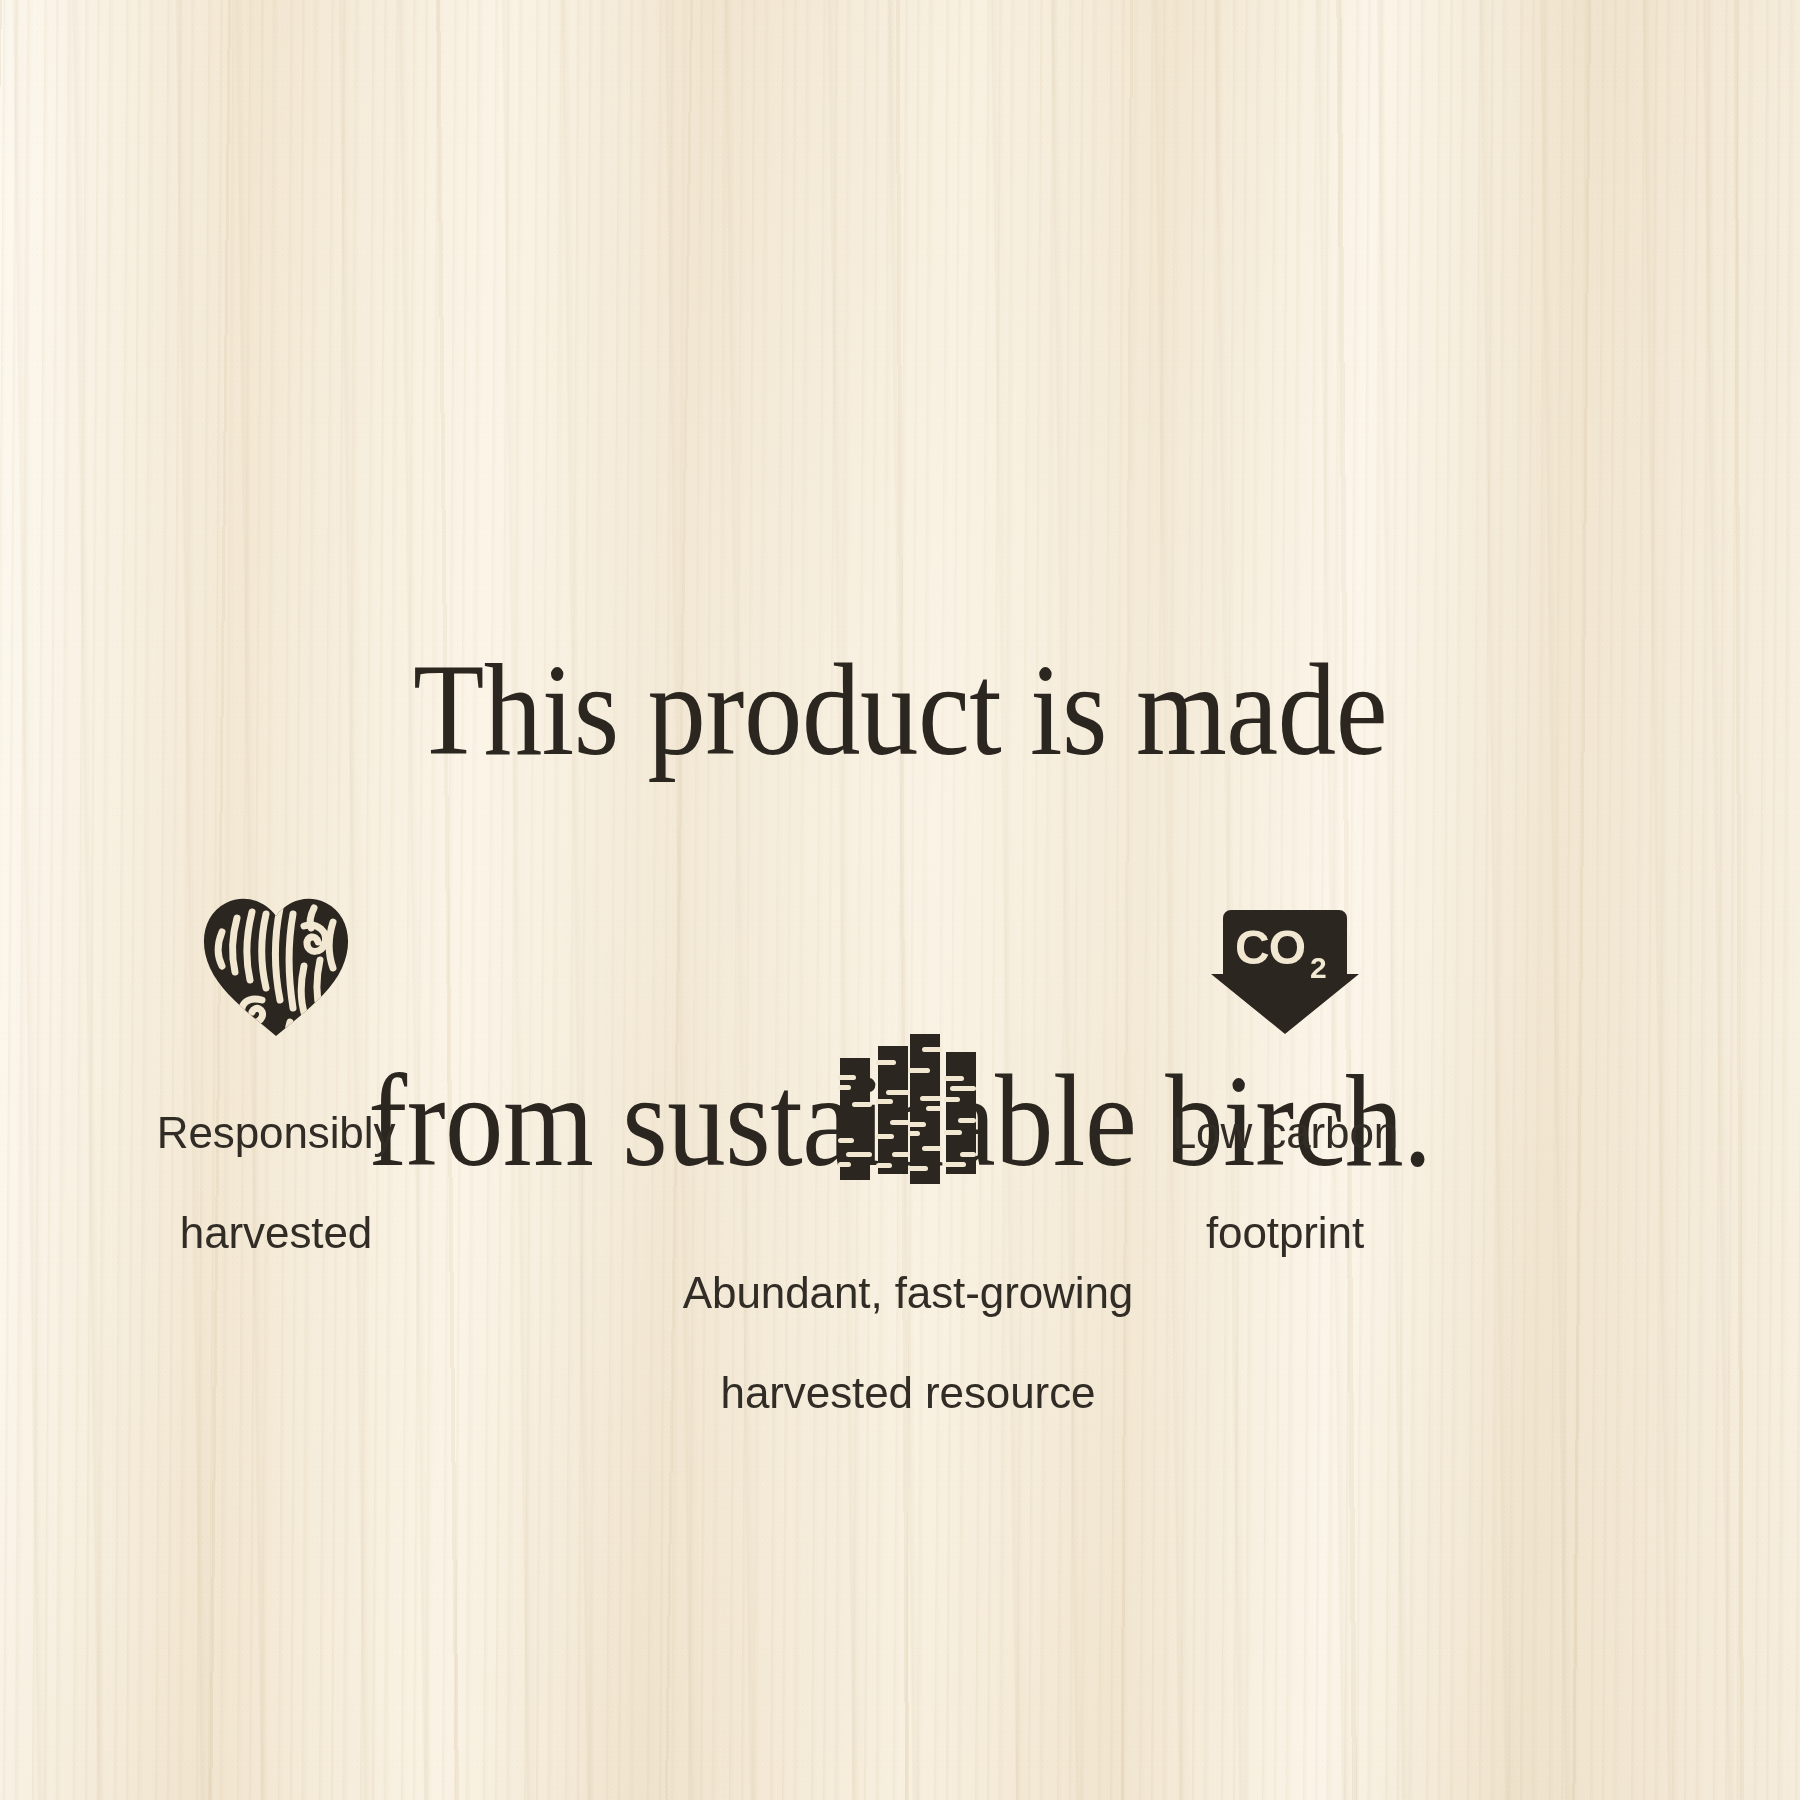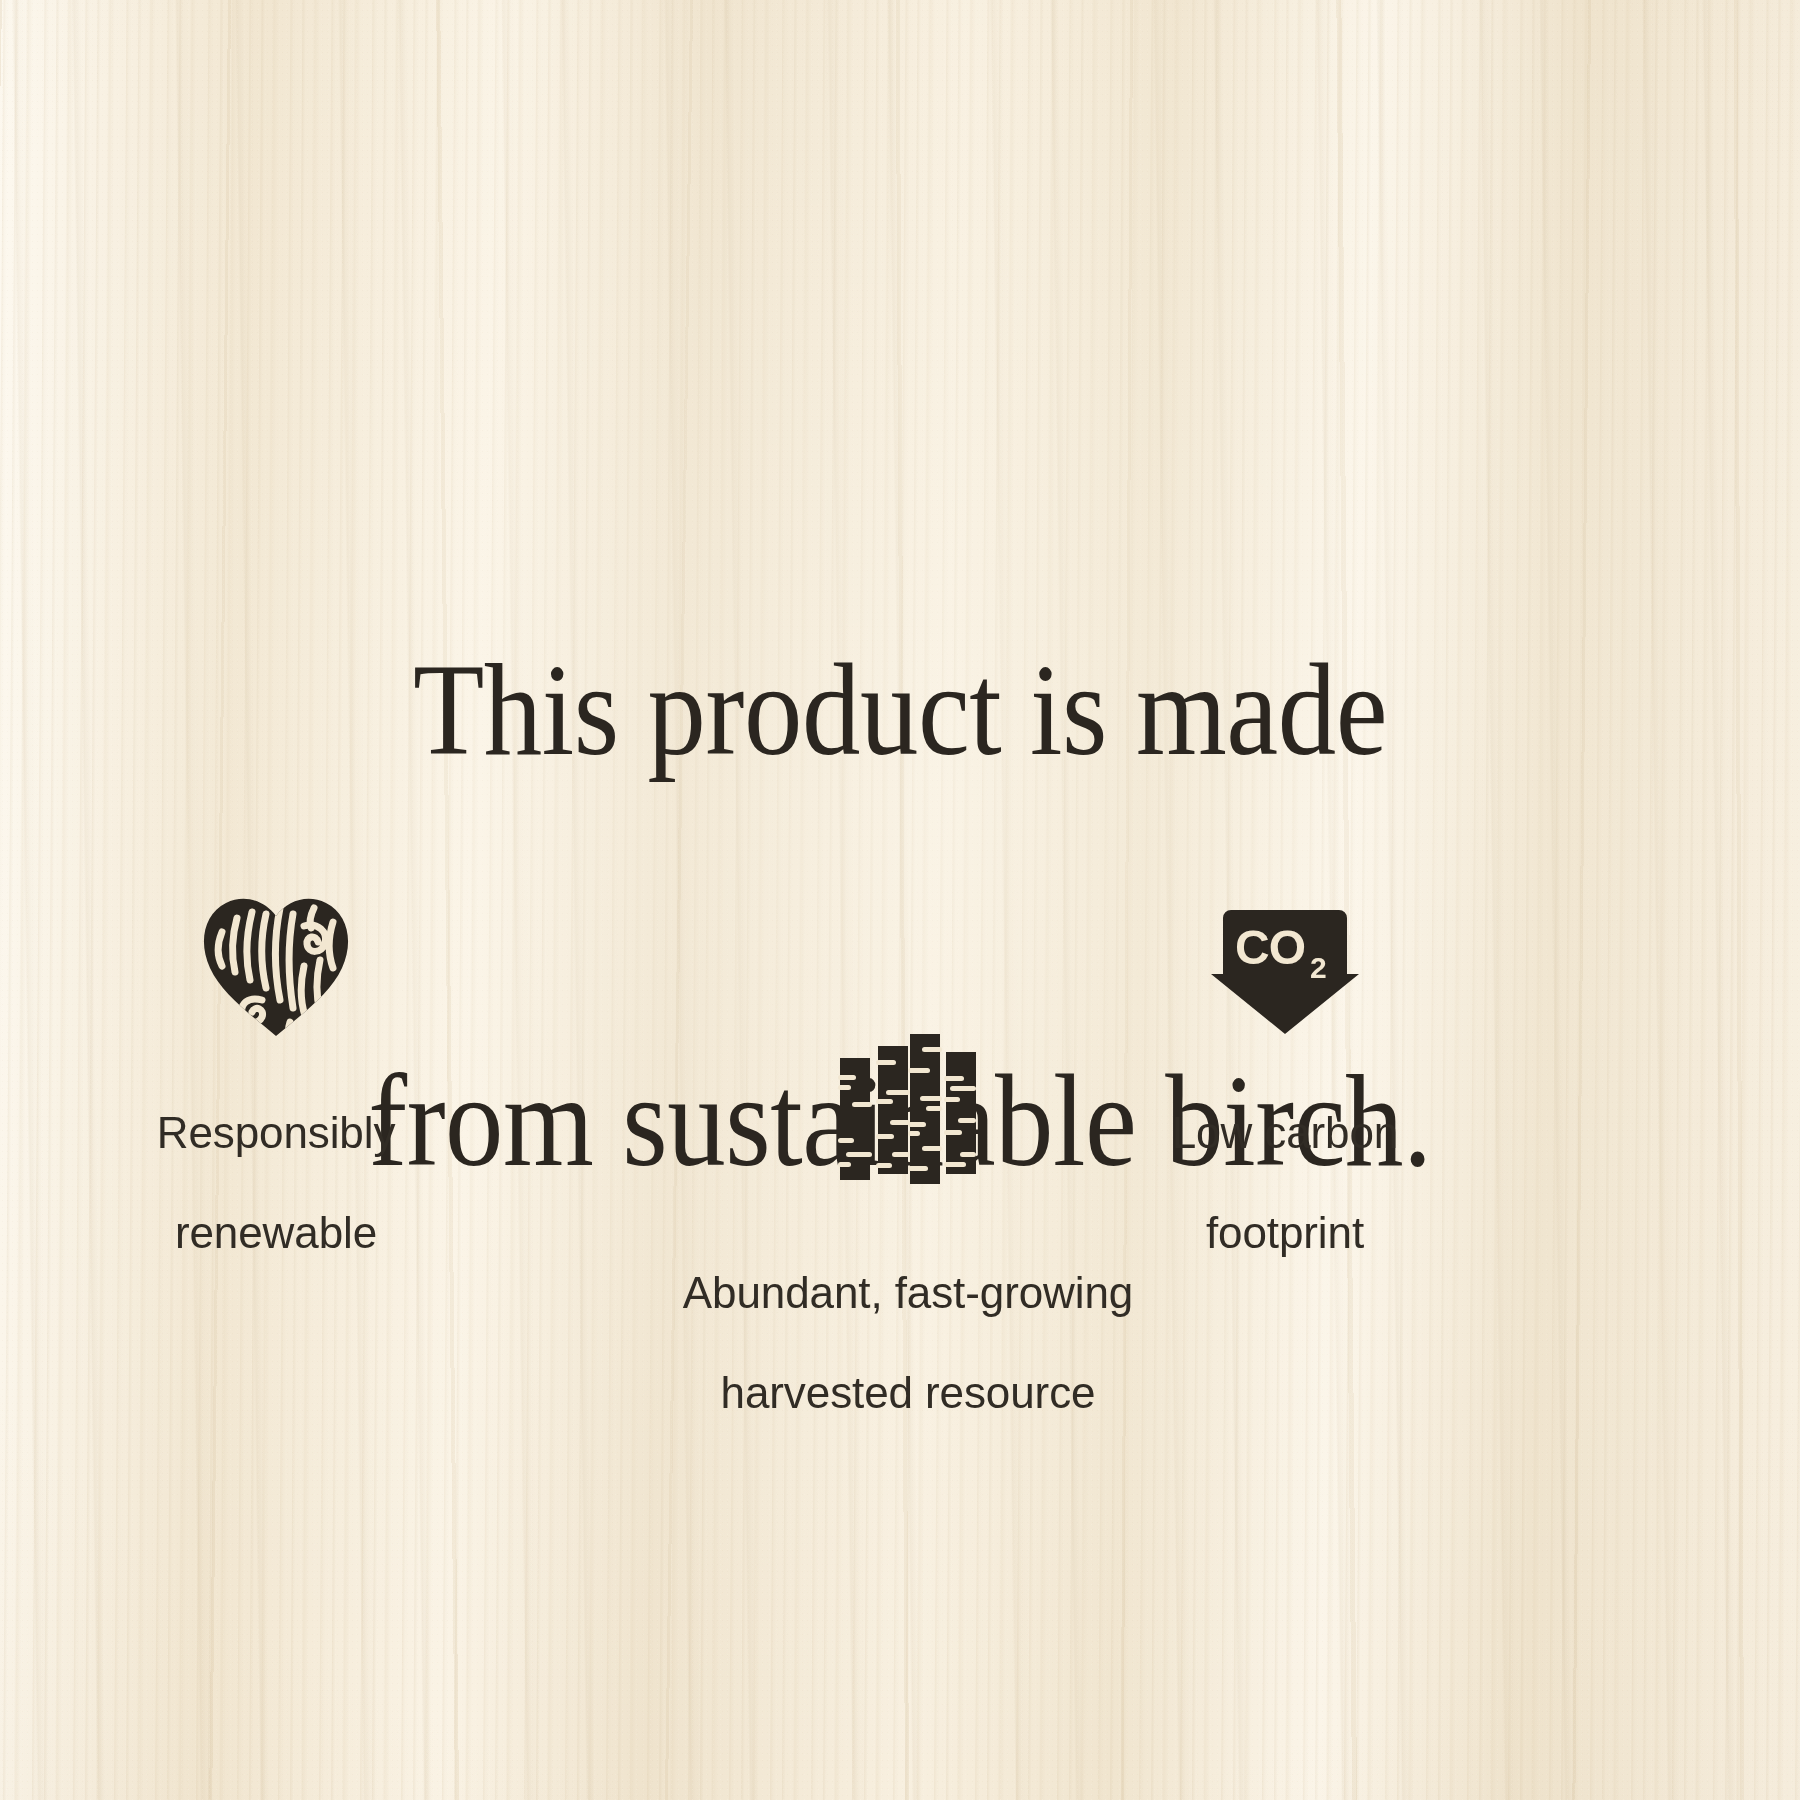--- a/index.html
+++ b/index.html
@@ -242,21 +242,21 @@
                 <path d="M114 12 C 110 20, 109 26, 111 32"></path>
 
                 <path d="M90 126 C 88 132, 88 136, 90 140"></path>
               </g>
             </g>
           </svg>
         </span>
       </div>
       <div class="caption">
         <span>Responsibly</span><br>
-        <span>renewable</span>
+        <span>harvested</span>
       </div>
     </div>
 
     <div class="feature" id="feature-abundant">
       <div class="icon-wrap">
         <span>
           <svg width="148" height="158" viewBox="0 0 148 158" aria-hidden="true">
             <g fill="#2b2620">
 
               <path d="M6 28 h30 v122 h-30 z"></path>

